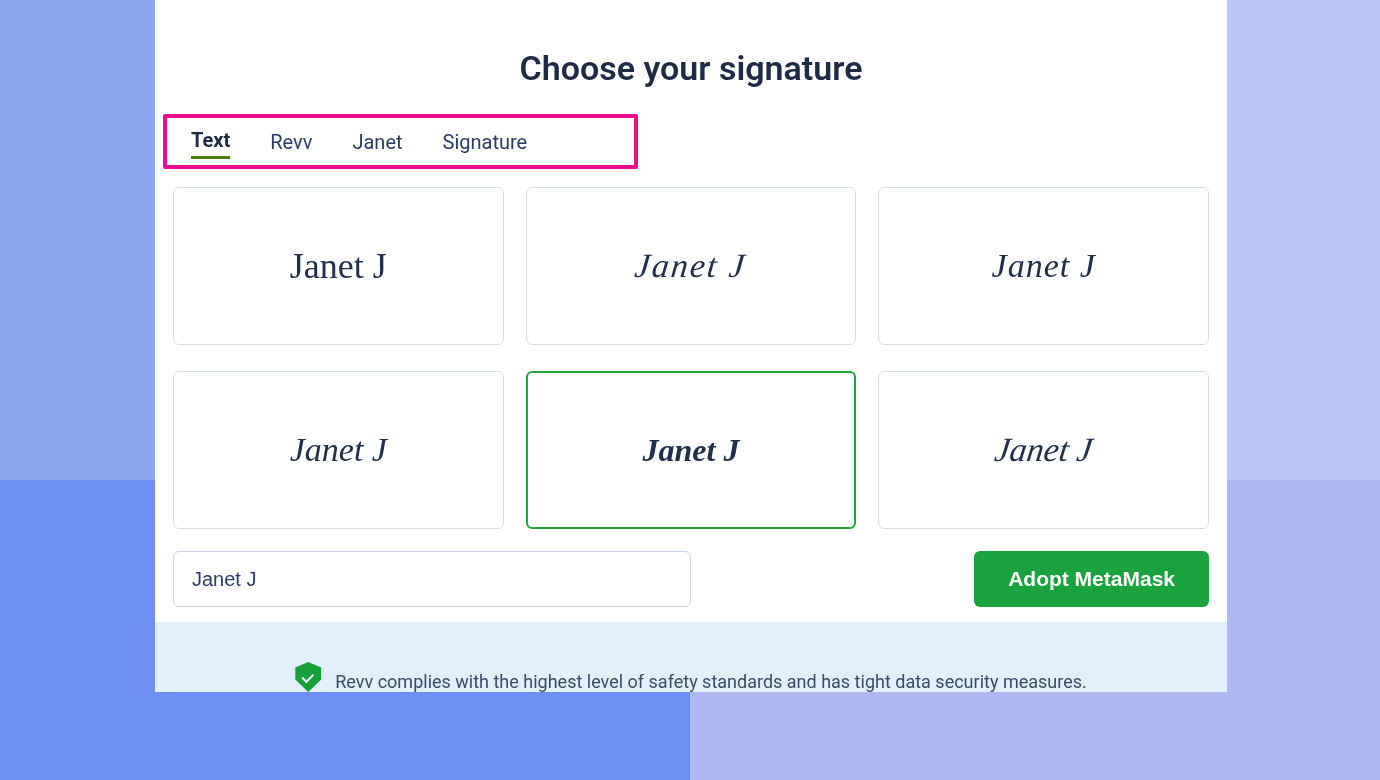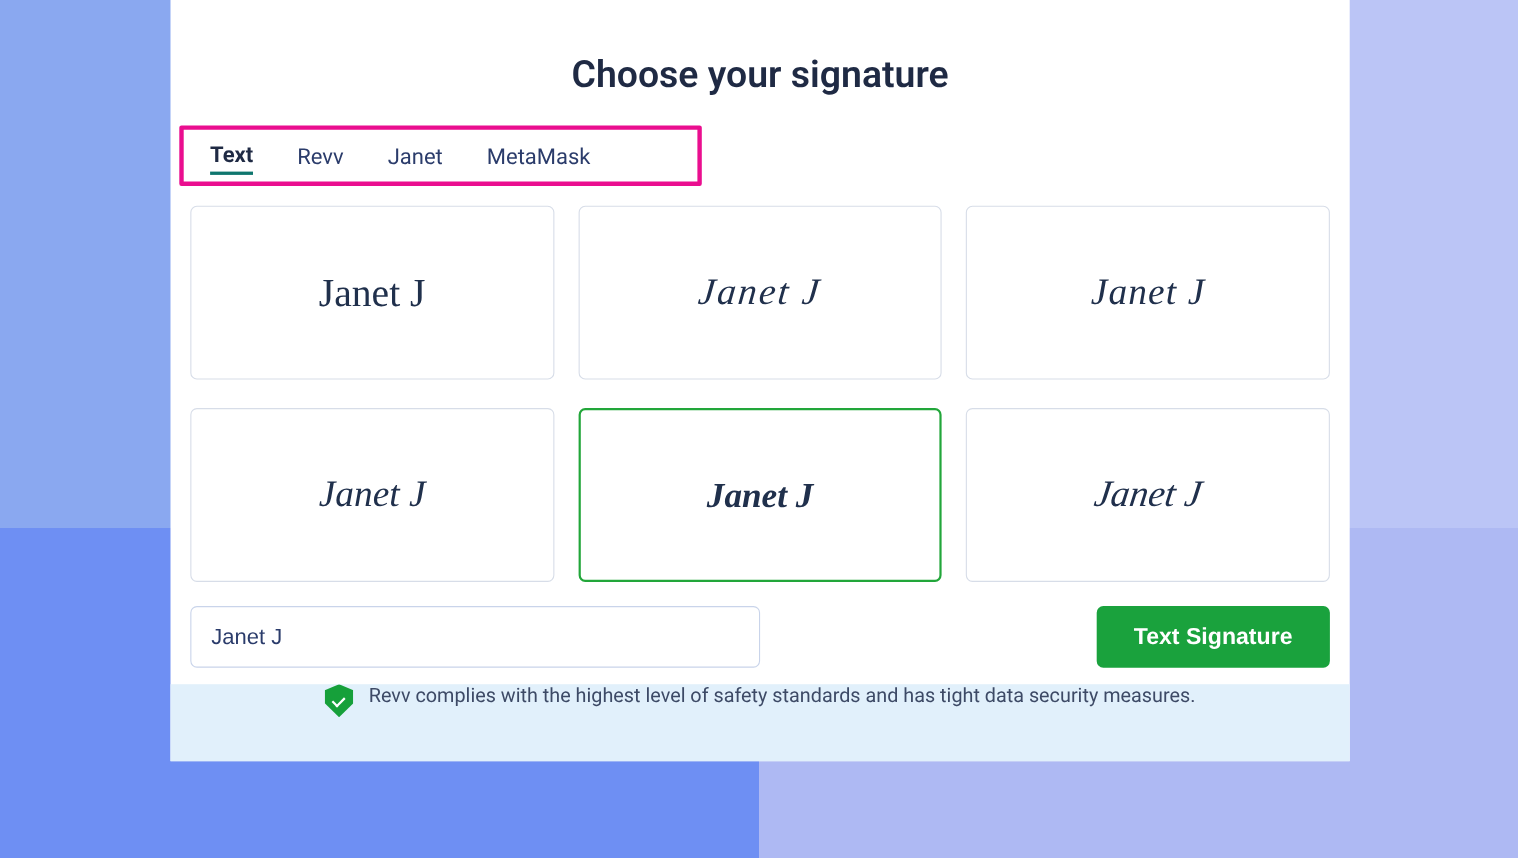--- a/index.html
+++ b/index.html
@@ -23,21 +23,21 @@
     text-align: center; font-size: 34px; font-weight: 600; color: #1f2a44;
     margin-top: 48px;
   }
   .tabs-highlight {
     border: 4px solid #ea0e8f; border-radius: 2px;
     margin: 26px 0 0 8px; width: 475px; padding: 10px 2px 6px 2px;
     display: flex; gap: 40px; align-items: center;
     padding-left: 24px;
   }
   .tab { font-size: 20px; color: #2b3c6b; cursor: pointer; padding-bottom: 4px; }
-  .tab.active { font-weight: 700; color: #1f2a44; border-bottom: 3px solid #0f766e; }
+  .tab.active { font-weight: 700; color: #1f2a44; border-bottom: 3px solid #4d7c0f; }
   .grid {
     margin: 18px 18px 0 18px;
     display: grid; grid-template-columns: repeat(3, 1fr);
     gap: 26px 22px;
   }
   .sig-card {
     height: 158px; border: 1px solid #d7dde8; border-radius: 6px;
     display: flex; align-items: center; justify-content: center;
     cursor: pointer; background: #fff;
     color: #20304c;
@@ -58,21 +58,21 @@
   .name-input {
     width: 518px; height: 56px; border: 1px solid #c9d4ea; border-radius: 6px;
     font-size: 20px; color: #2b3c6b; padding: 0 18px; outline: none;
   }
   .adopt-btn {
     height: 56px; padding: 0 34px; background: #1aa23d; color: #fff;
     font-size: 21px; font-weight: 600; border: none; border-radius: 6px; cursor: pointer;
   }
   .footer {
     margin-top: auto; height: 70px; background: #e1f0fb;
-    display: flex; align-items: flex-start; justify-content: center; gap: 14px;
+    display: flex; align-items: flex-end; justify-content: center; gap: 14px;
   }
   .shield {
     width: 26px; height: 30px;
     background: #16a03a;
     clip-path: polygon(50% 0%, 100% 18%, 100% 58%, 50% 100%, 0% 58%, 0% 18%);
     display: flex; align-items: center; justify-content: center;
   }
   .shield::after {
     content: ""; width: 9px; height: 5px; border-left: 2.5px solid #fff; border-bottom: 2.5px solid #fff;
     transform: rotate(-45deg) translateY(-1px);
@@ -83,21 +83,21 @@
 <body>
 
 <div class="bg">
   <div class="panel">
     <h1 class="title">Choose your signature</h1>
 
     <div class="tabs-highlight">
       <div class="tab active">Text</div>
       <div class="tab">Revv</div>
       <div class="tab">Janet</div>
-      <div class="tab">MetaMask</div>
+      <div class="tab">Signature</div>
     </div>
 
     <div class="grid">
       <div class="sig-card">
           <span class="sig-text f0">Janet J</span>
         </div>
       <div class="sig-card">
           <span class="sig-text f1">Janet J</span>
         </div>
       <div class="sig-card">
@@ -109,21 +109,21 @@
       <div class="sig-card selected">
           <span class="sig-text f4">Janet J</span>
         </div>
       <div class="sig-card">
           <span class="sig-text f5">Janet J</span>
         </div>
     </div>
 
     <div class="bottom-row">
       <input class="name-input" type="text" value="Janet J" style="">
-      <button class="adopt-btn">Text Signature</button>
+      <button class="adopt-btn">Adopt MetaMask</button>
     </div>
 
     <div class="footer">
       <span class="shield"></span>
       <span class="footer-text">Revv complies with the highest level of safety standards and has tight data security measures.</span>
     </div>
   </div>
 </div>
 
 </body></html>

